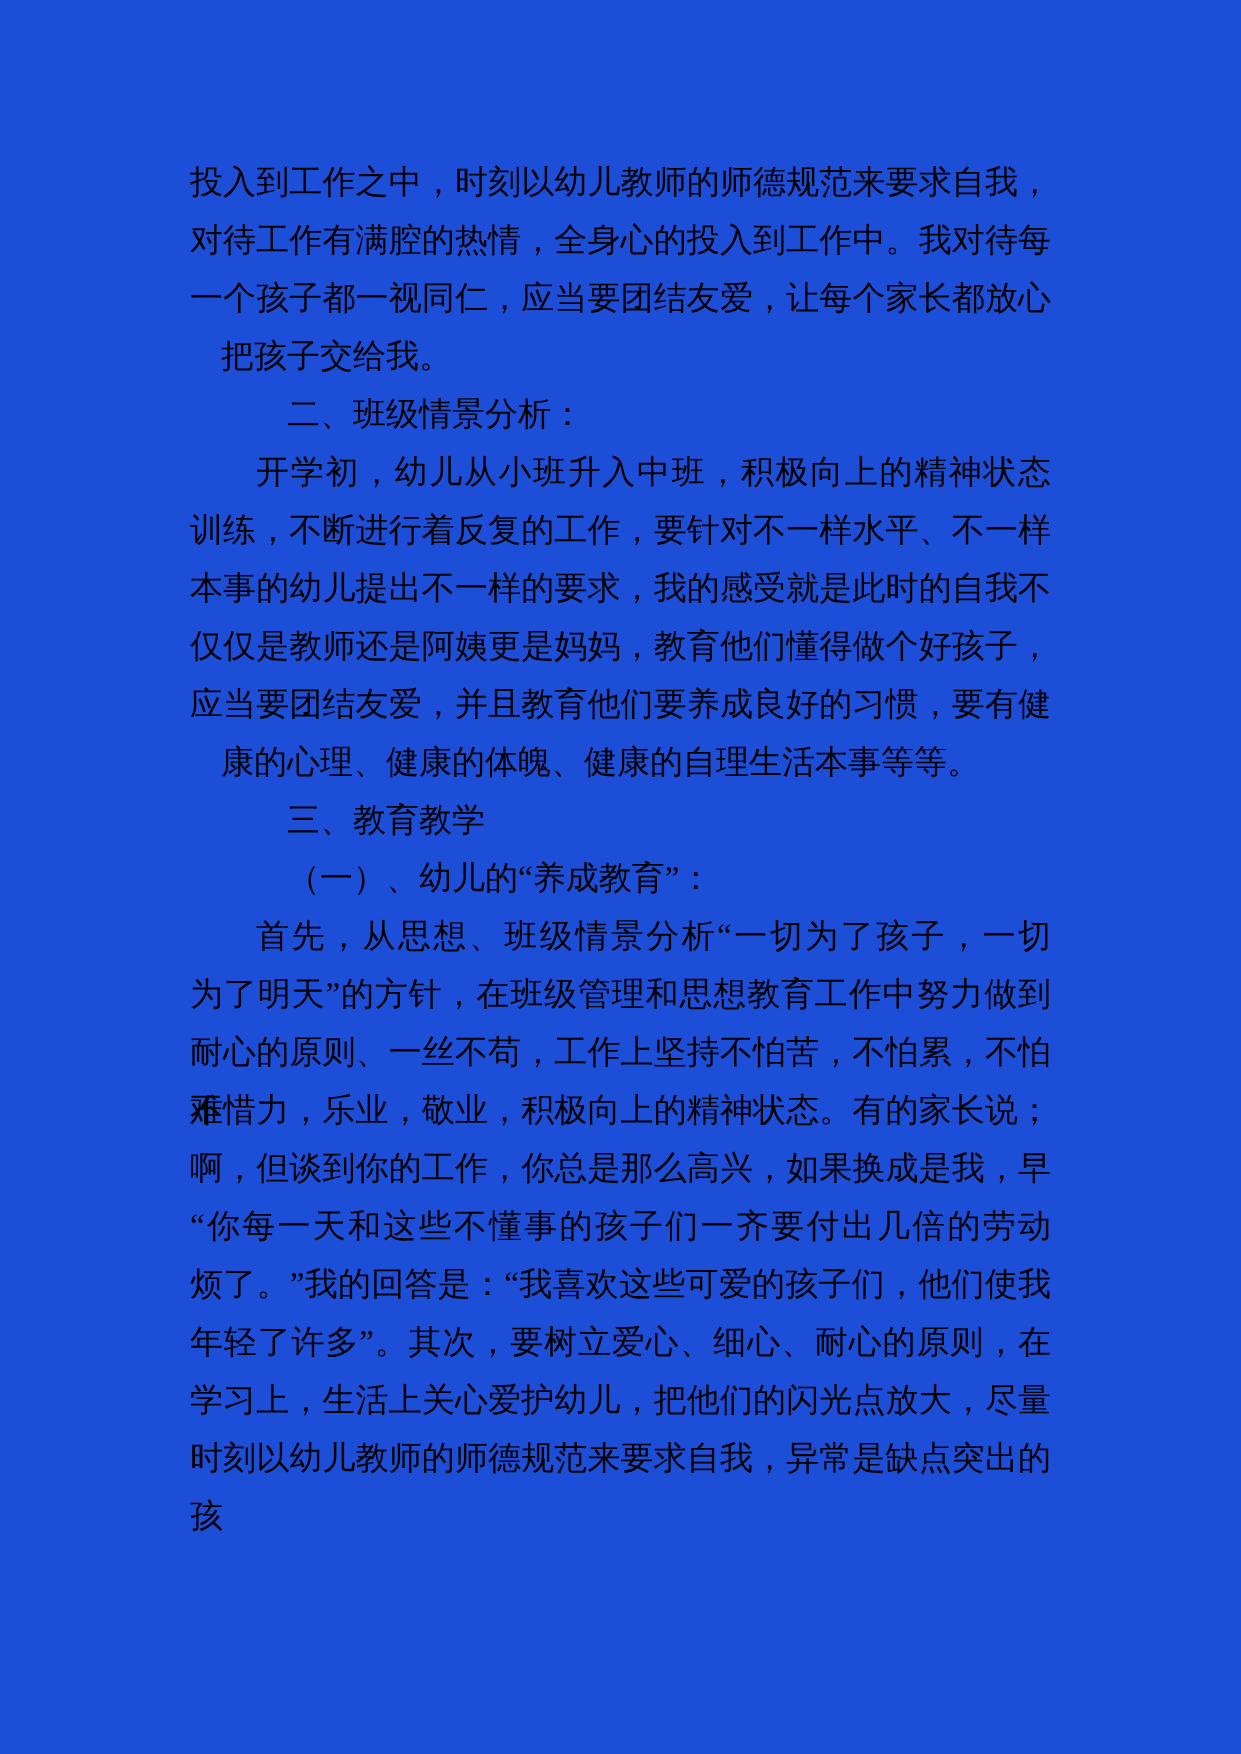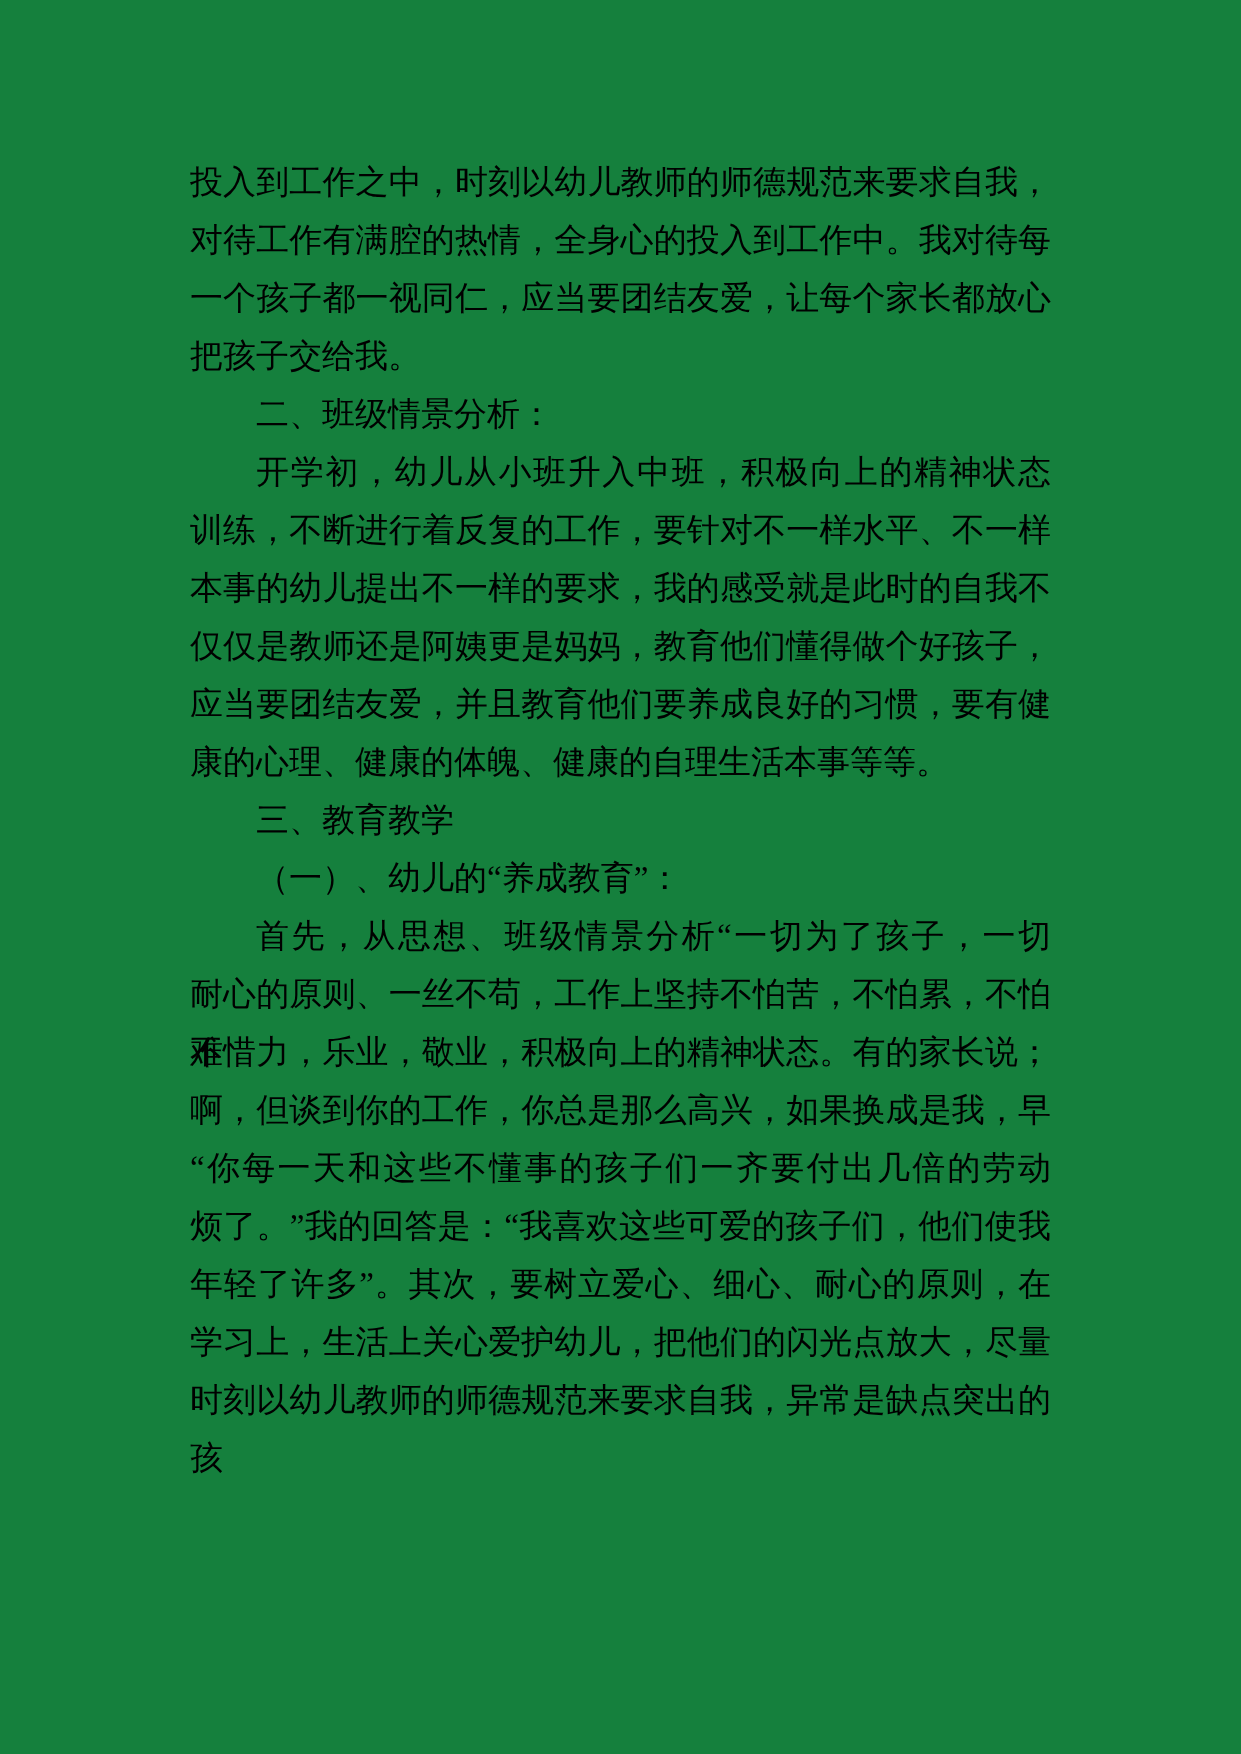--- a/index.html
+++ b/index.html
@@ -5,21 +5,21 @@
   html, body {
     margin: 0;
     padding: 0;
     background: #ffffff;
   }
   .page {
     position: relative;
     width: 1241px;
     height: 1754px;
     box-sizing: border-box;
-    background: #15803d;
+    background: #1d4ed8;
     padding: 153px 190px 0 190px;
     overflow: hidden;
     font-family: "Liberation Serif", "DejaVu Serif", serif;
     color: #000000;
   }
   .line {
     font-size: 33px;
     height: 58px;
     line-height: 58px;
     letter-spacing: 0px;
@@ -28,20 +28,21 @@
     text-align-last: justify;
     text-justify: inter-character;
     font-weight: 400;
   }
   .line.indent {
     text-indent: 2em;
   }
   .line.para-end {
     text-align: right;
     text-align-last: left;
+    margin-left: 31px;
   }
 </style>
 </head>
 <body>
 
 <div class="page">
   <div id="text-body">
       <div class="line">投入到工作之中，时刻以幼儿教师的师德规范来要求自我，</div>
       <div class="line">对待工作有满腔的热情，全身心的投入到工作中。我对待每</div>
       <div class="line">一个孩子都一视同仁，应当要团结友爱，让每个家长都放心</div>
@@ -49,20 +50,21 @@
       <div class="line indent para-end">二、班级情景分析：</div>
       <div class="line indent">开学初，幼儿从小班升入中班，积极向上的精神状态</div>
       <div class="line">训练，不断进行着反复的工作，要针对不一样水平、不一样</div>
       <div class="line">本事的幼儿提出不一样的要求，我的感受就是此时的自我不</div>
       <div class="line">仅仅是教师还是阿姨更是妈妈，教育他们懂得做个好孩子，</div>
       <div class="line">应当要团结友爱，并且教育他们要养成良好的习惯，要有健</div>
       <div class="line para-end">康的心理、健康的体魄、健康的自理生活本事等等。</div>
       <div class="line indent para-end">三、教育教学</div>
       <div class="line indent para-end">（一）、幼儿的“养成教育”：</div>
       <div class="line indent">首先，从思想、班级情景分析“一切为了孩子，一切</div>
+      <div class="line">为了明天”的方针，在班级管理和思想教育工作中努力做到</div>
       <div class="line">耐心的原则、一丝不苟，工作上坚持不怕苦，不怕累，不怕难，</div>
       <div class="line">不惜力，乐业，敬业，积极向上的精神状态。有的家长说：</div>
       <div class="line">啊，但谈到你的工作，你总是那么高兴，如果换成是我，早</div>
       <div class="line">“你每一天和这些不懂事的孩子们一齐要付出几倍的劳动</div>
       <div class="line">烦了。”我的回答是：“我喜欢这些可爱的孩子们，他们使我</div>
       <div class="line">年轻了许多”。其次，要树立爱心、细心、耐心的原则，在</div>
       <div class="line">学习上，生活上关心爱护幼儿，把他们的闪光点放大，尽量</div>
       <div class="line">时刻以幼儿教师的师德规范来要求自我，异常是缺点突出的孩</div>
     </div>
 </div>

